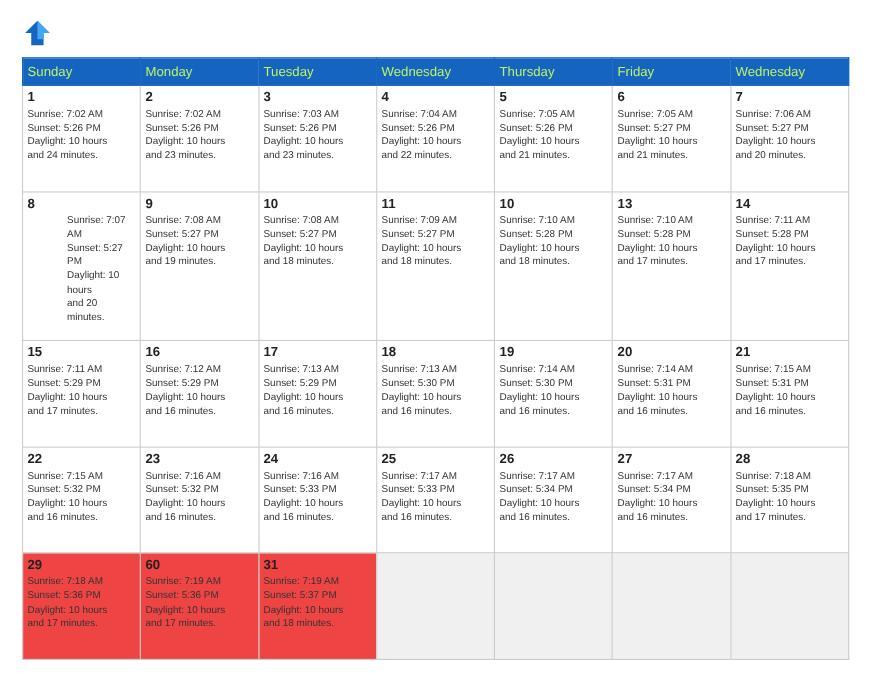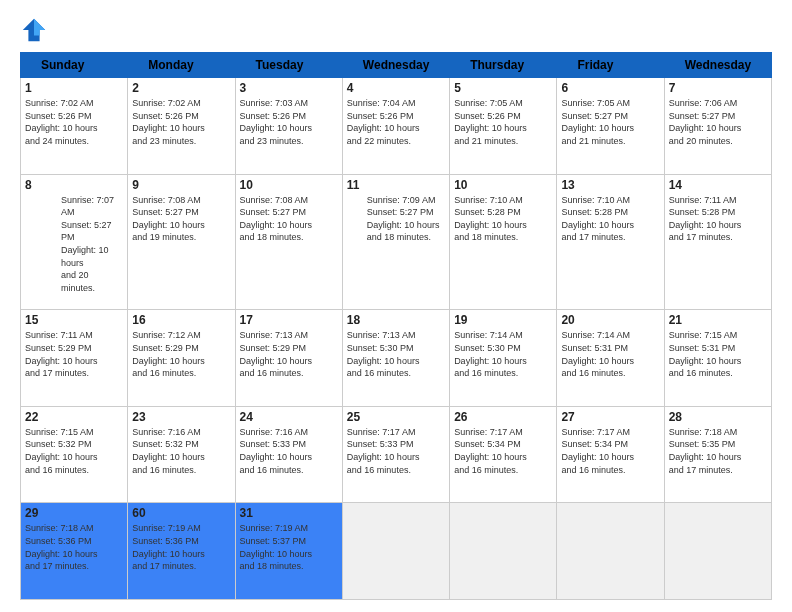--- a/index.html
+++ b/index.html
@@ -54,38 +54,38 @@
     }
     .calendar {
       flex: 1;
       border: 1px solid #ccc;
       border-collapse: collapse;
       width: 100%;
       table-layout: fixed;
     }
     .calendar th {
       background: #1565c0;
-      color: #000000;
+      color: #bef264;
       font-size: 12px;
-      font-weight: bold;
-      padding: 5px 20px;
+      font-weight: normal;
+      padding: 5px 4px;
       text-align: left;
       border: 1px solid #1565c0;
     }
     .calendar td {
       border: 1px solid #ccc;
       vertical-align: top;
       padding: 3px 4px;
       font-size: 9.5px;
       color: #333;
       background: #fff;
       height: 88px;
     }
     .calendar tr:last-child td {
-      background: #3b82f6;
+      background: #ef4444;
     }
     .day-num {
       font-size: 12px;
       font-weight: bold;
       color: #222;
       display: block;
       margin-bottom: 2px;
     }
     .day-info {
       font-size: 9px;
@@ -198,21 +198,21 @@
           </td>
           <td>
             <span class="day-num">10</span>
             <div class="day-info" style="white-space: pre-line;">Sunrise: 7:08 AM
 Sunset: 5:27 PM
 Daylight: 10 hours
 and 18 minutes.</div>
           </td>
           <td>
             <span class="day-num">11</span>
-            <div class="day-info" style="white-space: pre-line; margin-left: 20px;">Sunrise: 7:09 AM
+            <div class="day-info" style="white-space: pre-line;">Sunrise: 7:09 AM
 Sunset: 5:27 PM
 Daylight: 10 hours
 and 18 minutes.</div>
           </td>
           <td>
             <span class="day-num">10</span>
             <div class="day-info" style="white-space: pre-line;">Sunrise: 7:10 AM
 Sunset: 5:28 PM
 Daylight: 10 hours
 and 18 minutes.</div>

